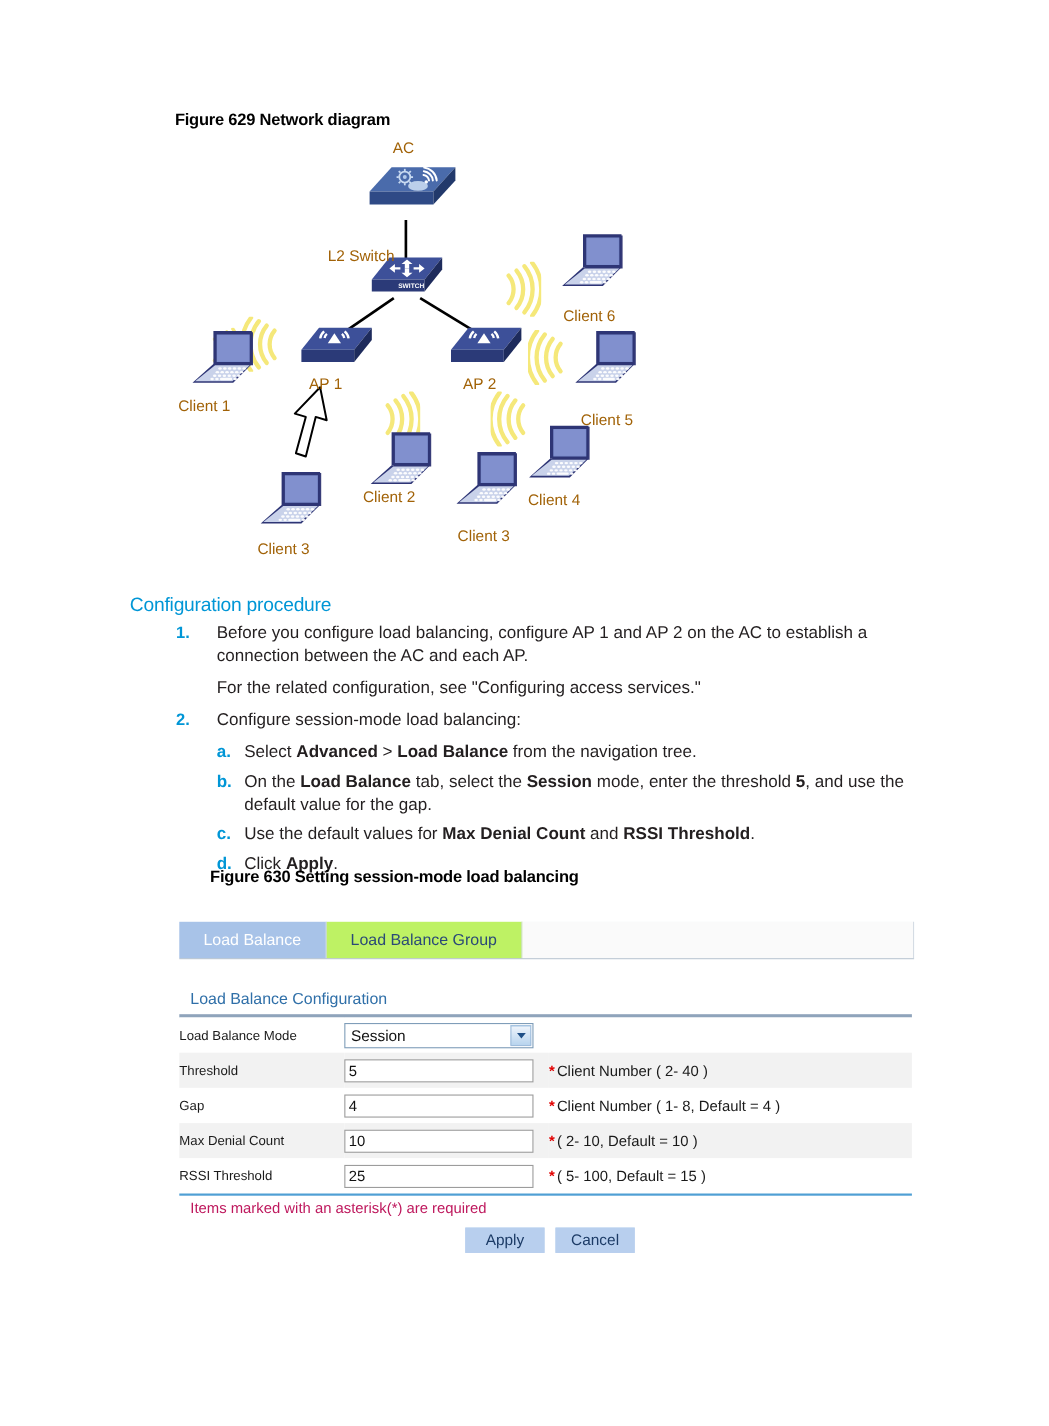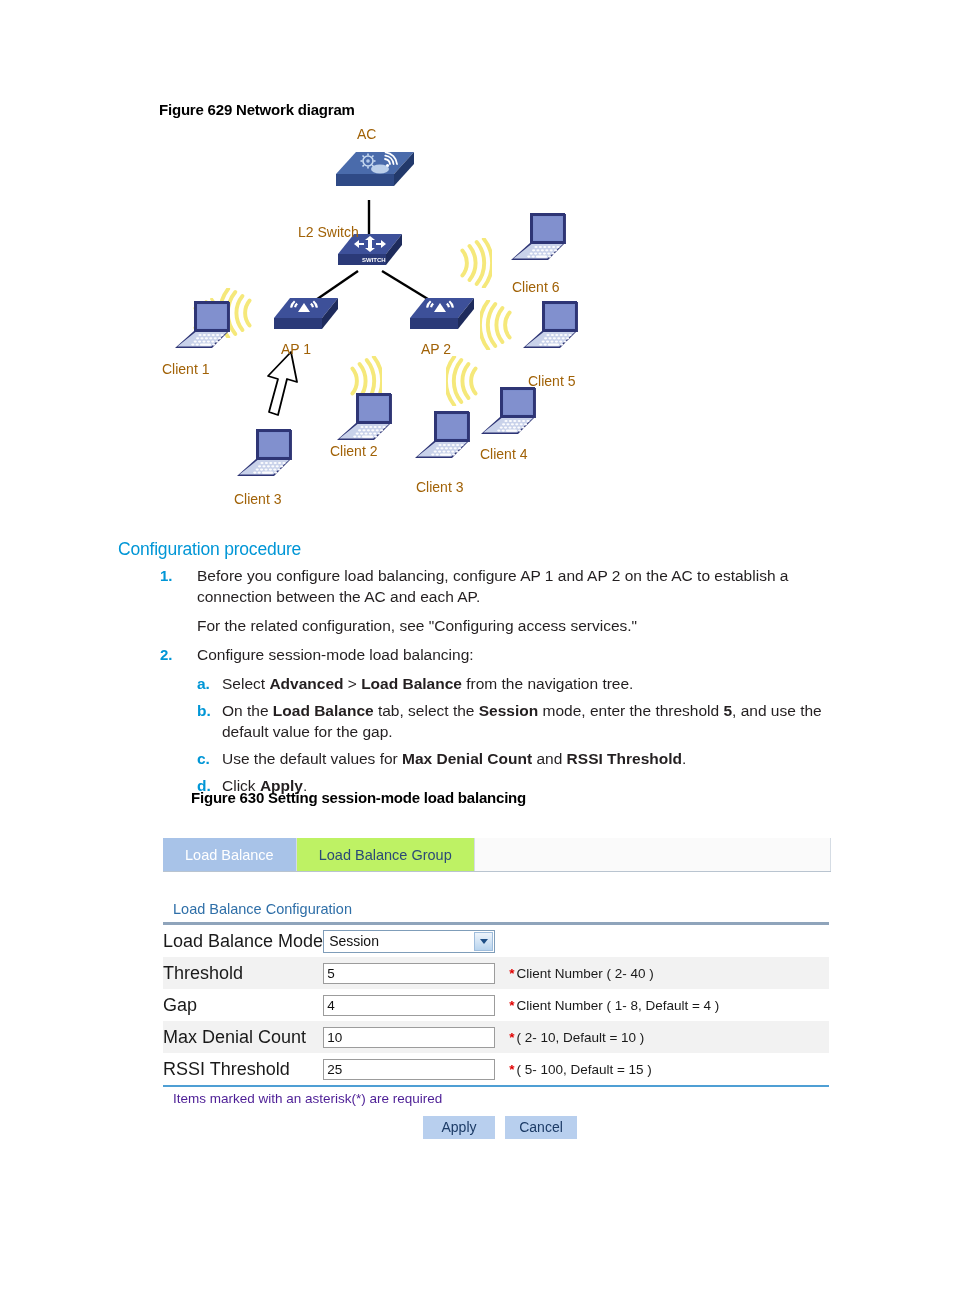--- a/index.html
+++ b/index.html
@@ -135,21 +135,21 @@
     width: 666px;
   }
   .form-table { width: 666px; border-collapse: collapse; }
   .form-table tr { height: 32px; }
   .form-table tr.odd { background: #ffffff; }
   .form-table tr.even { background: #f2f2f2; }
   .form-table td { padding: 0; vertical-align: middle; }
   .td-label {
     width: 150px;
     padding-left: 13px;
-    font-size: 18px;
+    font-size: 12px;
     color: #1a1a1a;
     white-space: nowrap;
   }
   .td-field { width: 186px; }
   .td-hint {
     padding-left: 4px;
     font-size: 13.5px;
     color: #1a1a1a;
     white-space: nowrap;
   }
@@ -195,21 +195,21 @@
     border-top: 5px solid #1f4f86;
   }
 
   .bottom-rule {
     height: 2px;
     background: #4f9fd4;
     width: 666px;
   }
   .req-note {
     font-size: 13.5px;
-    color: #4c1d95;
+    color: #be185d;
     padding: 4px 0 0 10px;
   }
   .btn-row {
     margin-top: 10px;
     display: flex;
     justify-content: center;
     gap: 10px;
     padding-left: 8px;
   }
   .btn {

